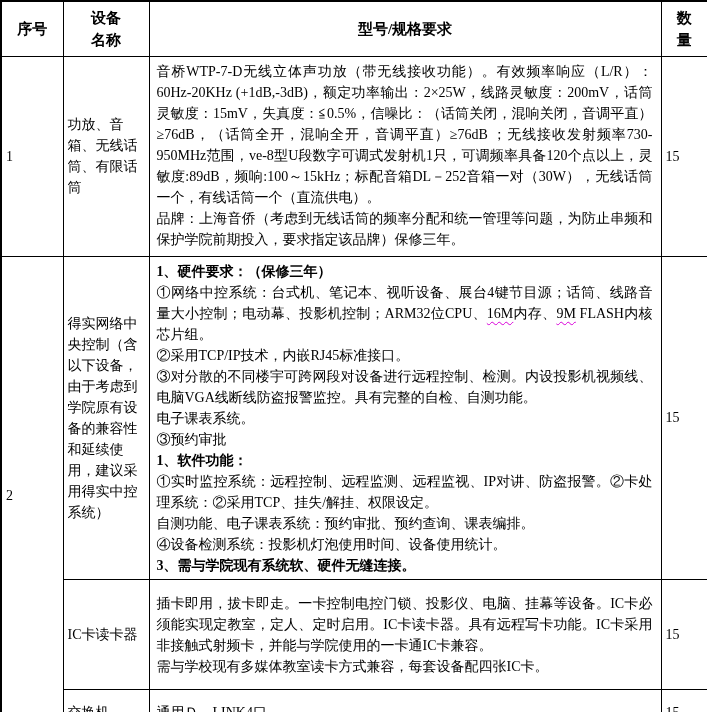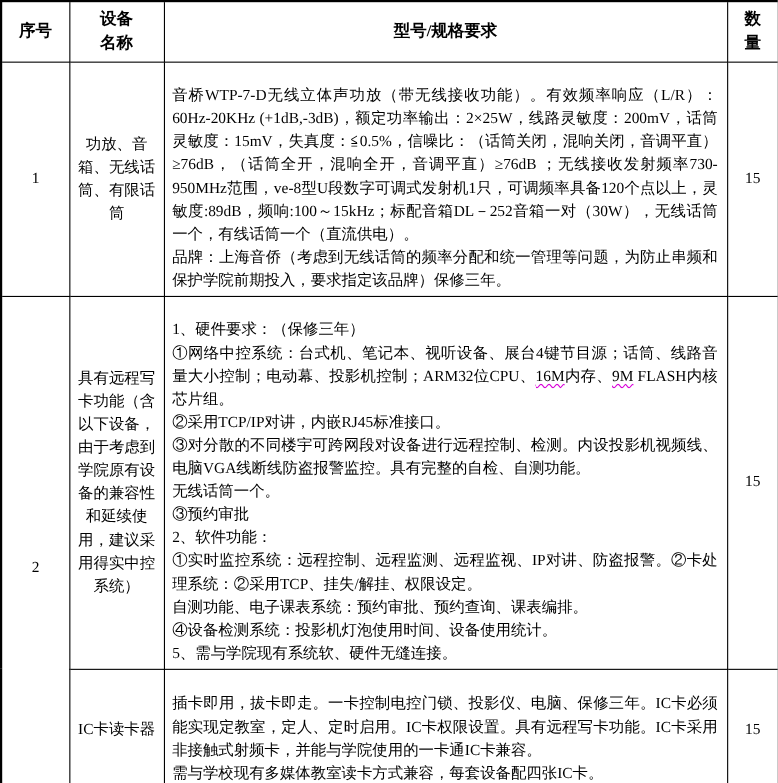--- a/index.html
+++ b/index.html
@@ -10,30 +10,30 @@
     width:707px;height:712px;
     border:2px solid #000;
     background:#fff;
   }
   td,th{border:1px solid #000;padding:0;overflow:hidden;}
   th{
     font-size:15px;font-weight:bold;text-align:center;vertical-align:middle;
     white-space:pre-line;line-height:22px;
   }
   .center-cell{
-    text-align:center;vertical-align:middle;
+    text-align:left;vertical-align:middle;
     font-size:14px;line-height:21px;padding:2px 4px;
   }
   .spec-cell{
     vertical-align:top;text-align:left;
     font-size:14px;line-height:21px;
-    padding:20px 8px 3px 7px;
+    padding:4px 8px 3px 7px;
   }
   .spec-cell p{margin:0;text-align:justify;}
-  .bold{font-weight:normal;}
+  .bold{font-weight:bold;}
   .wavy{
     text-decoration:underline;
     text-decoration-style:wavy;
     text-decoration-color:#d800d8;
     text-decoration-thickness:1px;
     text-underline-offset:3px;
   }
 </style>
 </head>
 <body>
@@ -61,41 +61,41 @@
     <td class="center-cell">功放、音箱、无线话筒、有限话筒</td>
     <td class="spec-cell">
       <p>音桥WTP-7-D无线立体声功放（带无线接收功能）。有效频率响应（L/R）：60Hz-20KHz (+1dB,-3dB)，额定功率输出：2×25W，线路灵敏度：200mV，话筒灵敏度：15mV，失真度：≦0.5%，信噪比：（话筒关闭，混响关闭，音调平直）≥76dB，（话筒全开，混响全开，音调平直）≥76dB ；无线接收发射频率730-950MHz范围，ve-8型U段数字可调式发射机1只，可调频率具备120个点以上，灵敏度:89dB，频响:100～15kHz；标配音箱DL－252音箱一对（30W），无线话筒一个，有线话筒一个（直流供电）。</p>
       <p>品牌：上海音侨（考虑到无线话筒的频率分配和统一管理等问题，为防止串频和保护学院前期投入，要求指定该品牌）保修三年。</p>
     </td>
     <td class="center-cell">15</td>
   </tr>
 
   <tr style="height:300px">
     <td class="center-cell" rowspan="3">2</td>
-    <td class="center-cell">具有远程写卡功能（含以下设备，由于考虑到学院原有设备的兼容性和延续使用，建议采用得实中控系统）</td>
+    <td class="center-cell">得实网络中央控制（含以下设备，由于考虑到学院原有设备的兼容性和延续使用，建议采用得实中控系统）</td>
     <td class="spec-cell">
       <p class="bold">1、硬件要求：（保修三年）</p>
       <p><span>①网络中控系统：台式机、笔记本、视听设备、展台4键节目源；话筒、线路音量大小控制；电动幕、投影机控制；ARM32位CPU、</span><span class="wavy">16M</span><span>内存、</span><span class="wavy">9M</span><span> FLASH内核芯片组。</span></p>
-      <p>②采用TCP/IP对讲，内嵌RJ45标准接口。</p>
+      <p>②采用TCP/IP技术，内嵌RJ45标准接口。</p>
       <p>③对分散的不同楼宇可跨网段对设备进行远程控制、检测。内设投影机视频线、电脑VGA线断线防盗报警监控。具有完整的自检、自测功能。</p>
-      <p>无线话筒一个。</p>
+      <p>电子课表系统。</p>
       <p>③预约审批</p>
-      <p class="bold">2、软件功能：</p>
+      <p class="bold">1、软件功能：</p>
       <p>①实时监控系统：远程控制、远程监测、远程监视、IP对讲、防盗报警。②卡处理系统：②采用TCP、挂失/解挂、权限设定。</p>
       <p>自测功能、电子课表系统：预约审批、预约查询、课表编排。</p>
       <p>④设备检测系统：投影机灯泡使用时间、设备使用统计。</p>
-      <p class="bold">5、需与学院现有系统软、硬件无缝连接。</p>
+      <p class="bold">3、需与学院现有系统软、硬件无缝连接。</p>
     </td>
     <td class="center-cell">15</td>
   </tr>
 
   <tr style="height:110px">
     <td class="center-cell">IC卡读卡器</td>
     <td class="spec-cell" style="vertical-align:middle">
-      <p>插卡即用，拔卡即走。一卡控制电控门锁、投影仪、电脑、保修三年。IC卡必须能实现定教室，定人、定时启用。IC卡权限设置。具有远程写卡功能。IC卡采用非接触式射频卡，并能与学院使用的一卡通IC卡兼容。</p>
+      <p>插卡即用，拔卡即走。一卡控制电控门锁、投影仪、电脑、挂幕等设备。IC卡必须能实现定教室，定人、定时启用。IC卡读卡器。具有远程写卡功能。IC卡采用非接触式射频卡，并能与学院使用的一卡通IC卡兼容。</p>
       <p>需与学校现有多媒体教室读卡方式兼容，每套设备配四张IC卡。</p>
     </td>
     <td class="center-cell">15</td>
   </tr>
 
   <tr style="height:47px">
     <td class="center-cell">交换机</td>
     <td class="spec-cell" style="vertical-align:middle">
       <p style="text-align:left">通用Ｄ－LINK4口</p>
     </td>

